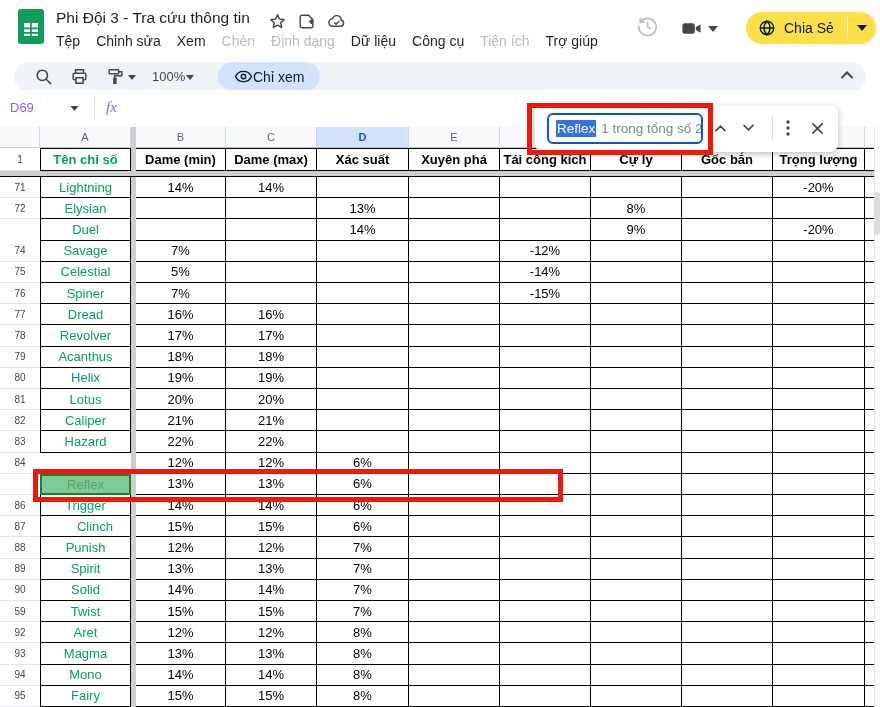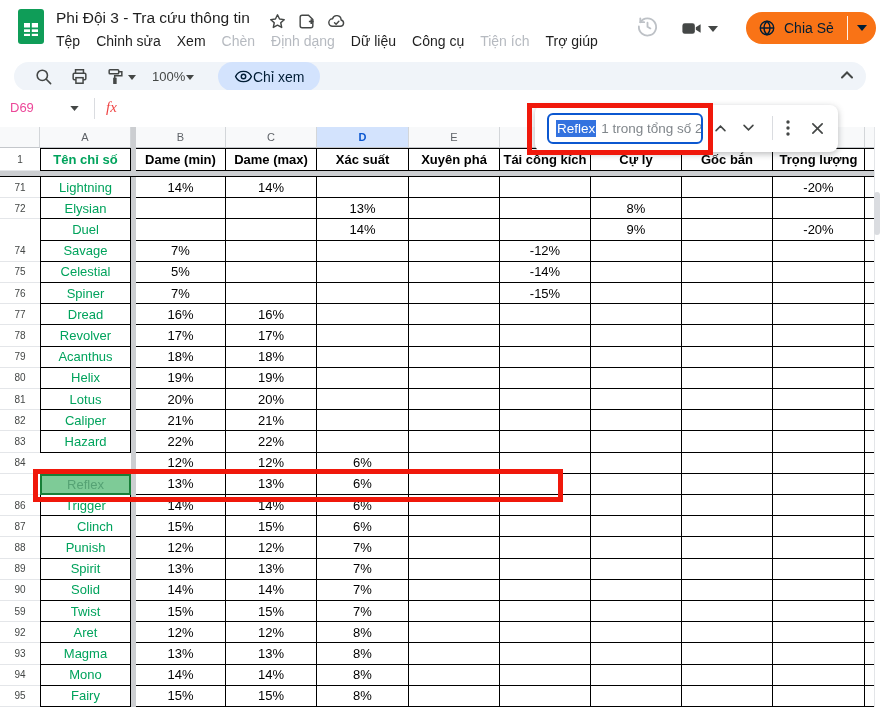--- a/index.html
+++ b/index.html
@@ -10,42 +10,42 @@
 
   
   .logo{left:18px;top:9px;}
   .doc-title{left:56px;top:9px;font-size:15.5px;font-weight:500;color:#1f1f1f;white-space:nowrap;}
   .title-icon{top:12px;color:#444746;}
   .menubar{left:48px;top:30px;display:flex;height:22px;align-items:center;}
   .menu-item{font-size:14px;color:#1f1f1f;padding:1px 8px;border-radius:6px;white-space:nowrap;}
   .menu-item.disabled{color:#b6bac0;}
   .hist{left:636px;top:15px;color:#bdc1c6;}
   .cam{left:680px;top:17px;color:#444746;display:flex;align-items:center;gap:5px;}
-  .share{left:746px;top:12px;height:32px;background:#f97316;border-radius:16px;display:flex;align-items:stretch;overflow:hidden;}
+  .share{left:746px;top:12px;height:32px;background:#fde047;border-radius:16px;display:flex;align-items:stretch;overflow:hidden;}
   .share-main{display:flex;align-items:center;gap:8px;padding:0 13px 0 12px;font-size:14px;font-weight:500;color:#001d35;}
   .share-sep{width:1px;background:rgba(255,255,255,.9);margin:4px 0;}
   .share-caret{display:flex;align-items:center;padding:0 9px;color:#001d35;}
 
   
   .toolbar{left:14px;top:62px;width:852px;height:29px;background:#f0f4f9;border-radius:15px;}
   .tb-icon{position:absolute;top:5px;color:#444746;}
   .tb-caret{position:absolute;top:13px;color:#444746;}
   .tb-zoom{position:absolute;left:138px;top:7px;font-size:13px;color:#444746;}
   .view-chip{position:absolute;left:204px;top:0;height:29px;background:#d3e3fd;border-radius:15px;
              display:flex;align-items:center;padding:0 16px;color:#001d35;}
   .view-chip span{font-size:14px;font-weight:500;}
   .tb-collapse{position:absolute;left:826px;top:8px;color:#444746;}
 
   
   .fbar{left:0;top:90px;width:880px;height:37px;background:#fff;border-bottom:1px solid #e1e3e6;}
-  .namebox{position:absolute;left:10px;top:10px;font-size:13px;color:#ec4899;}
+  .namebox{position:absolute;left:10px;top:10px;font-size:13px;color:#8b5cf6;}
   .nb-caret{position:absolute;left:70px;top:16px;color:#444746;}
   .fbar-sep{position:absolute;left:94px;top:8px;width:1px;height:21px;background:#dadce0;}
   .fx{position:absolute;left:106px;top:9px;font-family:"Liberation Serif",serif;font-style:italic;
-      font-size:15px;color:#ef4444;}
+      font-size:15px;color:#8b5cf6;}
 
   
   #grid{left:0;top:127px;width:880px;height:580px;background:#fff;}
   .hcell{position:absolute;box-sizing:border-box;background:#f8f9fa;border-right:1px solid #d3d6d9;
          border-bottom:1px solid #c4c7cb;font-size:11px;color:#5f6368;
          display:flex;align-items:center;justify-content:center;}
   .hcell.sel{background:#d3e3fd;color:#0b57d0;font-weight:700;}
   .rnum{position:absolute;box-sizing:border-box;background:#fff;border-bottom:1px solid #e4e6e9;
         font-size:10px;color:#444746;display:flex;align-items:center;justify-content:center;}
   .cell{position:absolute;box-sizing:border-box;background:#fff;border-right:1px solid #000;

